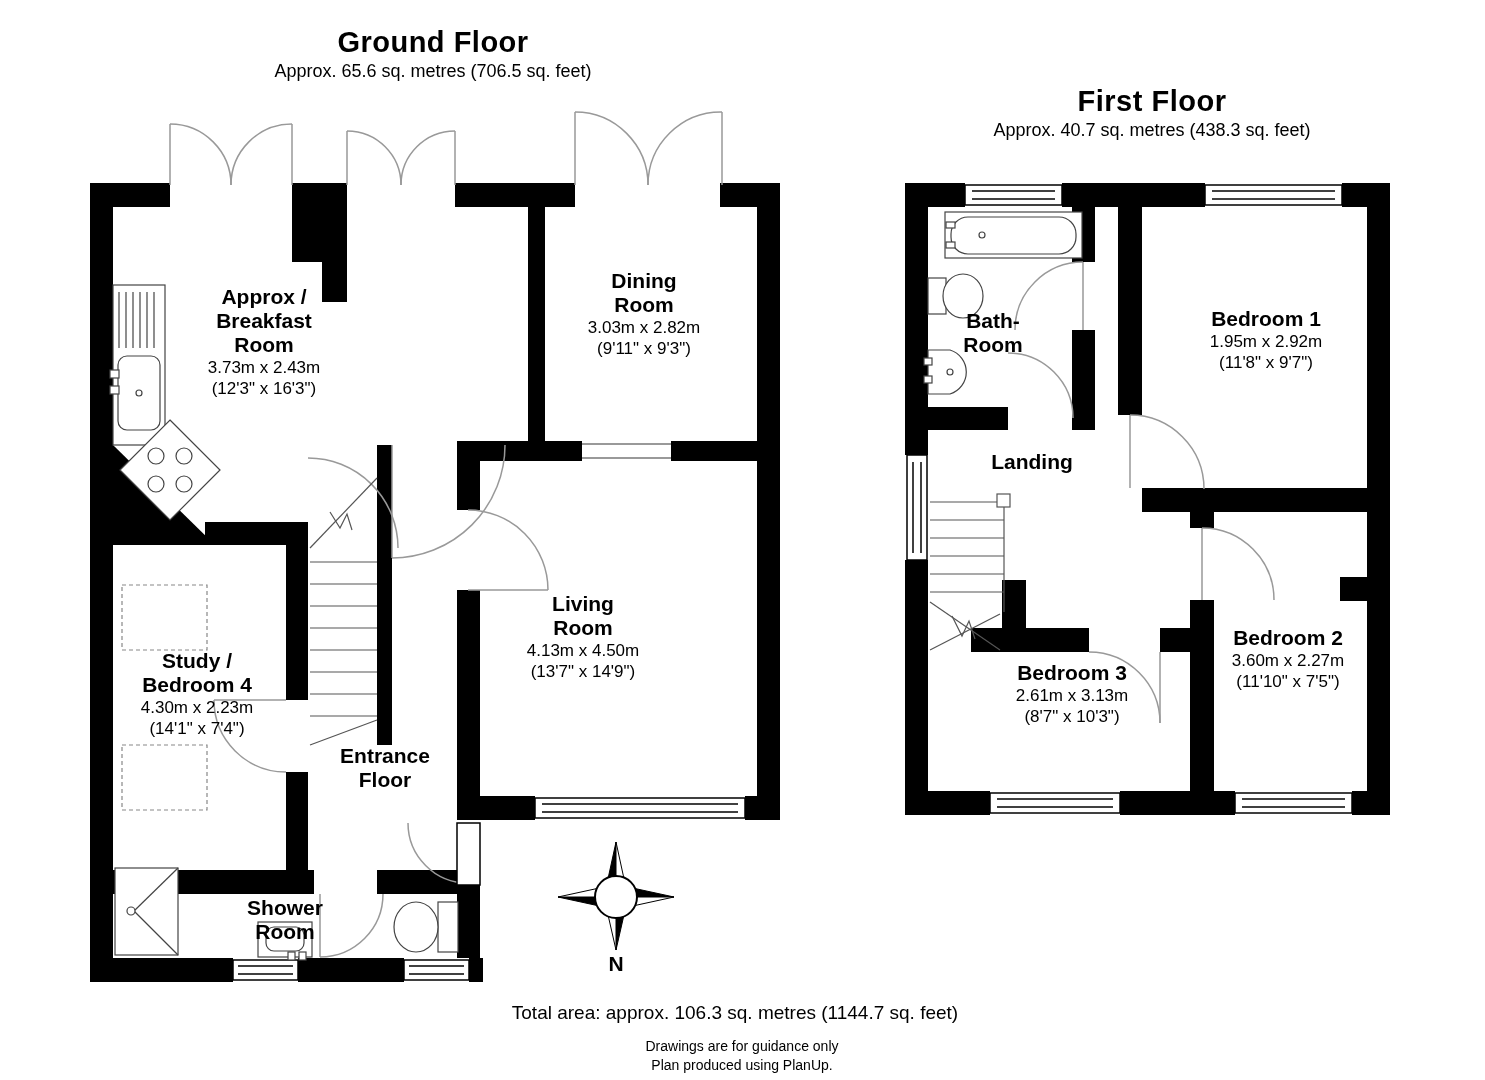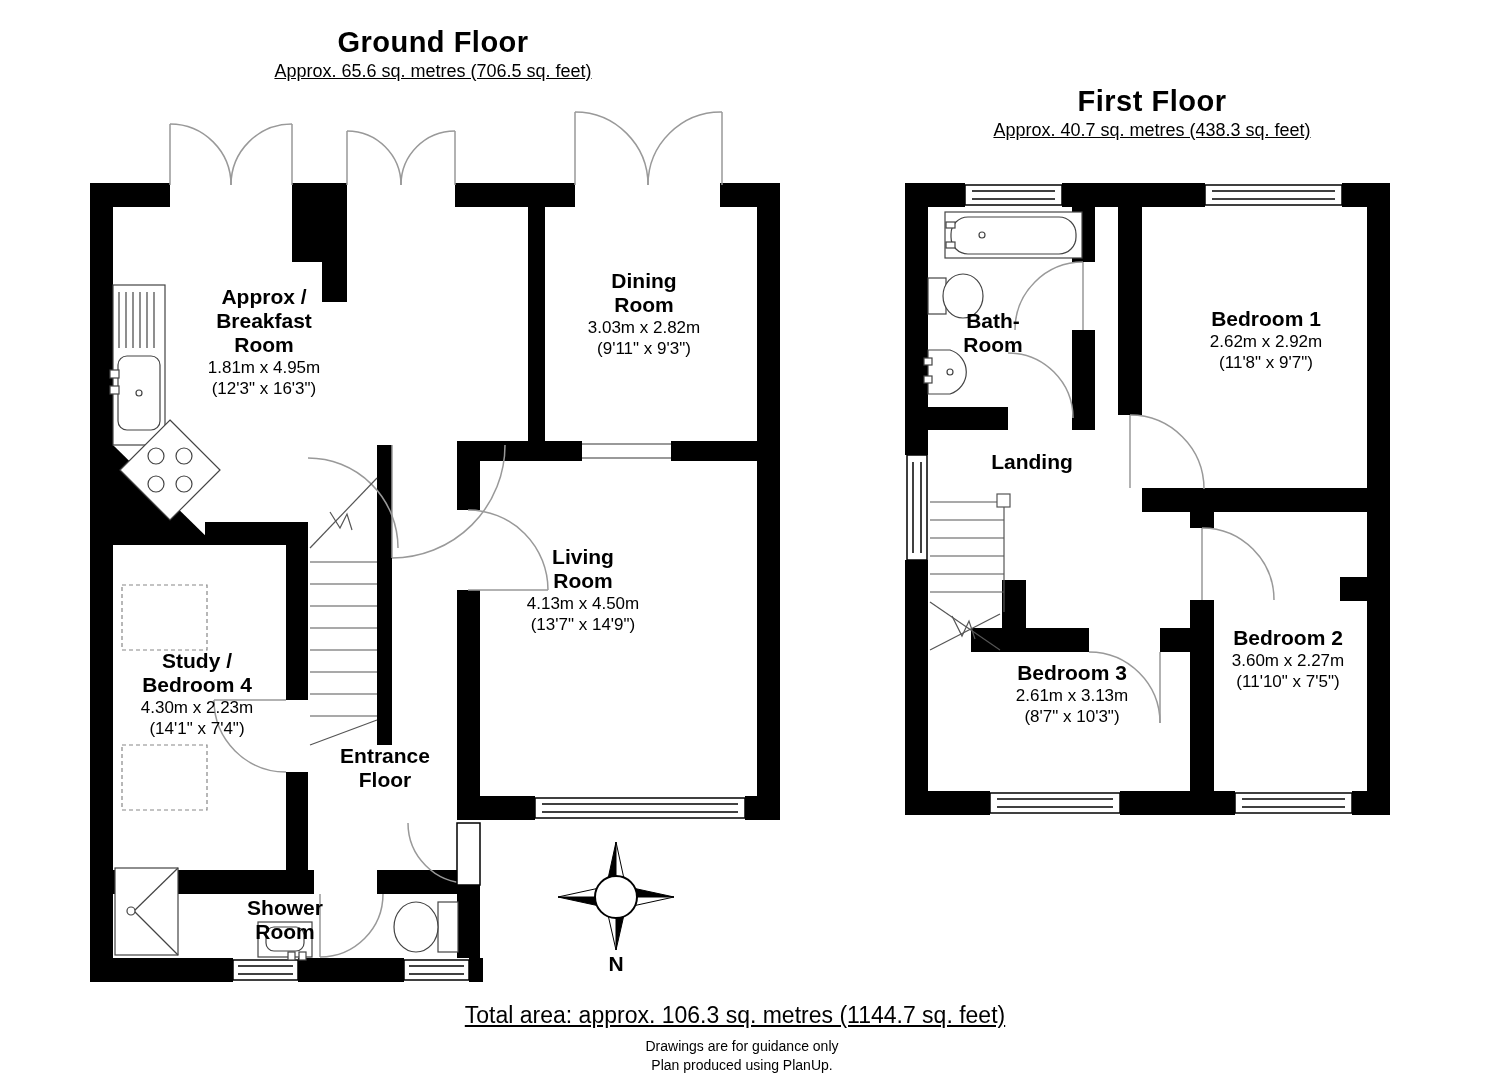--- a/index.html
+++ b/index.html
@@ -1,25 +1,25 @@
 <!DOCTYPE html>
 <html><head>
 <meta charset="utf-8">
 <style>
   html,body{margin:0;padding:0;background:#fff;}
   .plan{position:relative;width:1485px;height:1080px;background:#fff;overflow:hidden;
         font-family:"Liberation Sans",sans-serif;color:#000;}
   .plan svg{position:absolute;left:0;top:0;}
   .abs{position:absolute;transform:translateX(-50%);text-align:right;white-space:nowrap;}
   .floor-title{font-weight:bold;font-size:29px;letter-spacing:.5px;}
-  .floor-sub{font-size:18px;text-decoration:underline;}
+  .floor-sub{font-size:18px;}
   .room-label{position:absolute;transform:translateX(-50%);text-align:center;white-space:nowrap;}
   .rn{font-weight:bold;font-size:21px;line-height:24px;}
   .rd{font-size:17px;line-height:21px;}
-  .total{font-size:23px;text-decoration:underline;}
+  .total{font-size:19px;}
   .small{font-size:14px;line-height:19px;}
   .north{font-weight:bold;font-size:21px;}
 </style>
 </head>
 <body>
 
 <div class="plan">
 
 <svg width="1485" height="1080" viewBox="0 0 1485 1080">
 
@@ -283,32 +283,32 @@
 
   <div class="abs floor-title" style="left:433px;top:26px">Ground Floor</div>
   <div class="abs floor-sub" style="left:433px;top:61px">Approx. 65.6 sq. metres (706.5 sq. feet)</div>
   <div class="abs floor-title" style="left:1152px;top:85px">First Floor</div>
   <div class="abs floor-sub" style="left:1152px;top:120px">Approx. 40.7 sq. metres (438.3 sq. feet)</div>
 
   <div class="room-label" style="left:264px;top:285px">
     <div class="rn">Approx /</div>
     <div class="rn">Breakfast</div>
     <div class="rn">Room</div>
-    <div class="rd">1.81m x 4.95m</div>
+    <div class="rd">3.73m x 2.43m</div>
     <div class="rd">(12'3" x 16'3")</div>
   </div>
 
   <div class="room-label" style="left:644px;top:269px">
     <div class="rn">Dining</div>
     <div class="rn">Room</div>
     <div class="rd">3.03m x 2.82m</div>
     <div class="rd">(9'11" x 9'3")</div>
   </div>
 
-  <div class="room-label" style="left:583px;top:545px">
+  <div class="room-label" style="left:583px;top:592px">
     <div class="rn">Living</div>
     <div class="rn">Room</div>
     <div class="rd">4.13m x 4.50m</div>
     <div class="rd">(13'7" x 14'9")</div>
   </div>
 
   <div class="room-label" style="left:197px;top:649px">
     <div class="rn">Study /</div>
     <div class="rn">Bedroom 4</div>
     <div class="rd">4.30m x 2.23m</div>
@@ -325,21 +325,21 @@
     <div class="rn">Room</div>
   </div>
 
   <div class="room-label" style="left:993px;top:309px">
     <div class="rn">Bath-</div>
     <div class="rn">Room</div>
   </div>
 
   <div class="room-label" style="left:1266px;top:307px">
     <div class="rn">Bedroom 1</div>
-    <div class="rd">2.62m x 2.92m</div>
+    <div class="rd">1.95m x 2.92m</div>
     <div class="rd">(11'8" x 9'7")</div>
   </div>
 
   <div class="room-label" style="left:1032px;top:450px">
     <div class="rn">Landing</div>
   </div>
 
   <div class="room-label" style="left:1072px;top:661px">
     <div class="rn">Bedroom 3</div>
     <div class="rd">2.61m x 3.13m</div>

